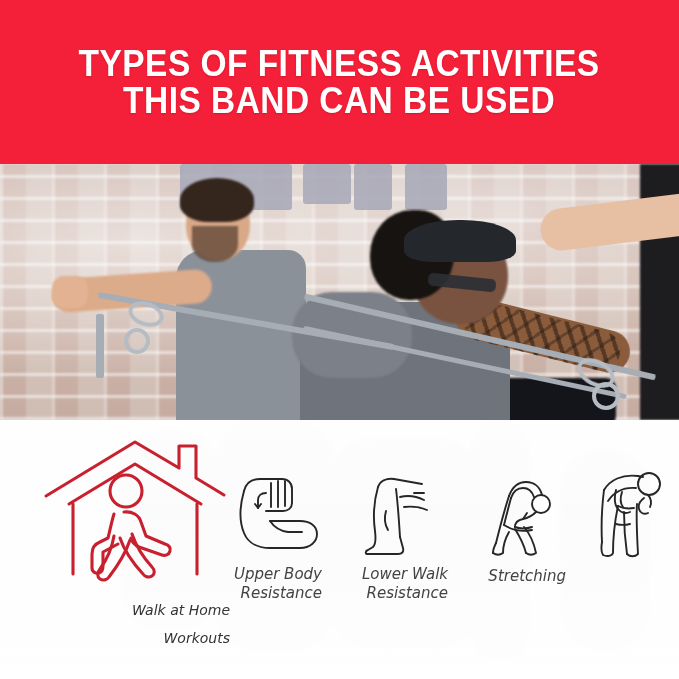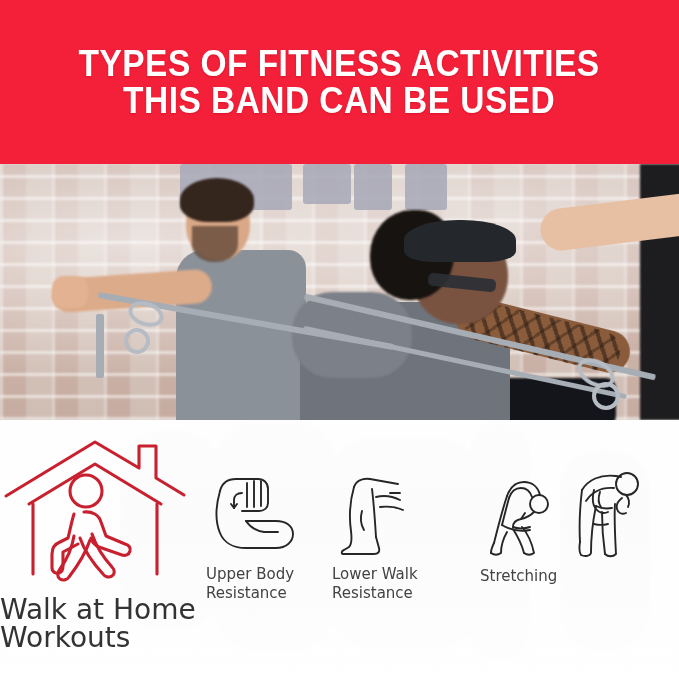--- a/index.html
+++ b/index.html
@@ -239,39 +239,39 @@
   }
   .strip-veil {
     position: absolute; inset: 0;
     background: linear-gradient(180deg,
       rgba(255,255,255,0.88) 0%,
       rgba(255,255,255,0.80) 35%,
       rgba(255,255,255,0.92) 100%);
   }
 
   .items { position: absolute; inset: 0; }
-  .item { position: absolute; text-align: left; }
+  .item { position: absolute; text-align: right; font-style: italic; }
   .item .ic { display: block; margin: 0 auto; }
   .item .lbl {
     display: block;
     font-family: "DejaVu Sans", sans-serif;
     color: #3d3d3d;
     white-space: pre-line;
   }
 
   
   .item-featured { left: 0px; top: 18px; width: 230px; }
   .item-featured .lbl {
-    font-size: 28px; line-height: 28px; margin-top: 8px; color: #333;
+    font-size: 14px; line-height: 28px; margin-top: 8px; color: #333;
   }
 
   .item-small .lbl { font-size: 15px; line-height: 19px; margin-top: 6px; color: #434343; }
   .item-upper   { left: 206px; top: 55px; width: 116px; }
   .item-lower   { left: 332px; top: 55px; width: 116px; }
-  .item-stretch { left: 480px; top: 55px; width: 104px; }
+  .item-stretch { left: 462px; top: 55px; width: 104px; }
   .item-pt      { left: 566px; top: 48px; width: 106px; }
 </style>
 </head>
 <body>
 
 <div id="page">
 
   <div class="banner">
     <div class="banner-title">TYPES OF FITNESS ACTIVITIES
 THIS BAND CAN BE USED</div>

